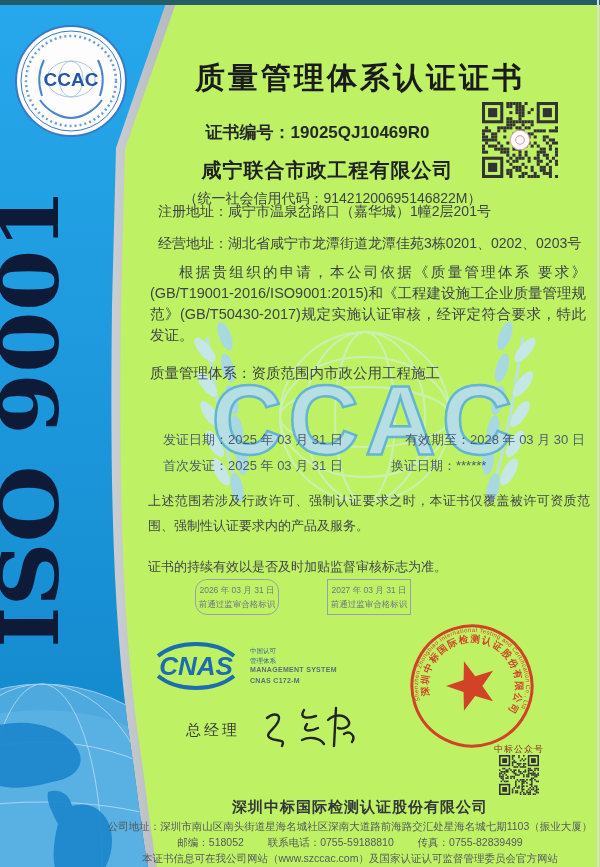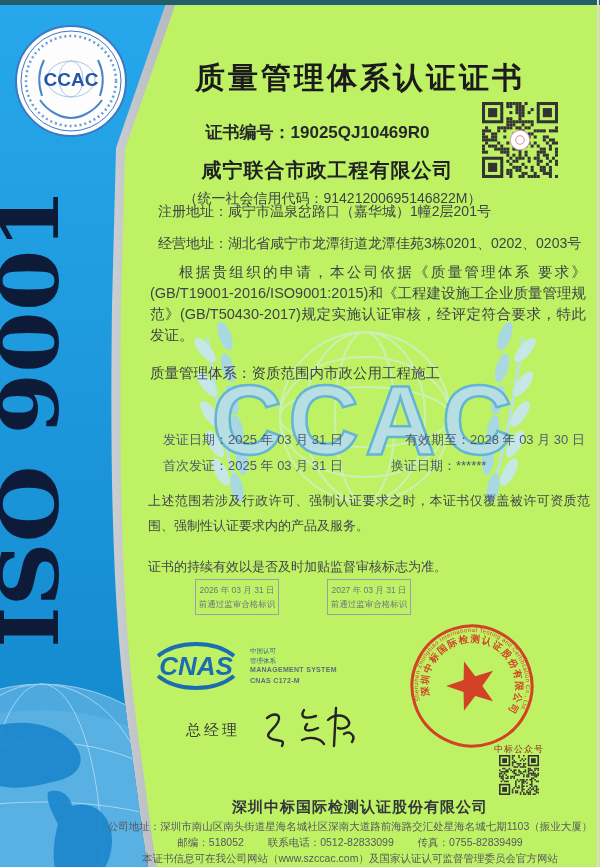--- a/index.html
+++ b/index.html
@@ -368,21 +368,21 @@
   <div class="abs dateline" style="left:405px;top:431px;">
     <span>有效期至：</span><span>2028 年 03 月 30 日</span>
   </div>
   <div class="abs dateline" style="left:391px;top:457px;">
     <span>换证日期：</span><span>******</span>
   </div>
 
   <div class="abs note" style="top:488px;">上述范围若涉及行政许可、强制认证要求之时，本证书仅覆盖被许可资质范围、强制性认证要求内的产品及服务。</div>
   <div class="abs note2" style="top:542px;margin-top:16px;">证书的持续有效以是否及时加贴监督审核标志为准。</div>
 
-  <div class="abs sbox" style="left:195px;">
+  <div class="abs sbox" style="left:195px;border-radius:12px;">
     <div>2026 年 03 月 31 日</div>
     <div>前通过监审合格标识</div>
   </div>
   <div class="abs sbox" style="left:327px;">
     <div>2027 年 03 月 31 日</div>
     <div>前通过监审合格标识</div>
   </div>
 
   <div class="abs cnasrow">
     <svg width="92" height="52" viewBox="0 0 92 52">
@@ -628,19 +628,19 @@
       <rect x="3.2" y="32" width="4.800000000000001" height="4.800000000000001" fill="#333"></rect>
     </svg>
 
   <div class="abs iname center">深圳中标国际检测认证股份有限公司</div>
   <div class="abs iline center" style="top:800px;">
     <span>公司地址：</span><span>深圳市南山区南头街道星海名城社区深南大道路前海路交汇处星海名城七期1103（振业大厦）</span>
   </div>
   <div class="abs iline center" style="top:816px;">
     <span>邮编：</span><span>518052</span>
     <span style="display:inline-block;width:18px;"></span>
-    <span>联系电话：</span><span>0512-82833099</span>
+    <span>联系电话：</span><span>0755-59188810</span>
     <span style="display:inline-block;width:18px;"></span>
     <span>传真：</span><span>0755-82839499</span>
   </div>
   <div class="abs iline center" style="top:832px;">本证书信息可在我公司网站（www.szccac.com）及国家认证认可监督管理委员会官方网站（www.cnca.gov.cn）上查询</div>
 
 </div>
 
 </body></html>

